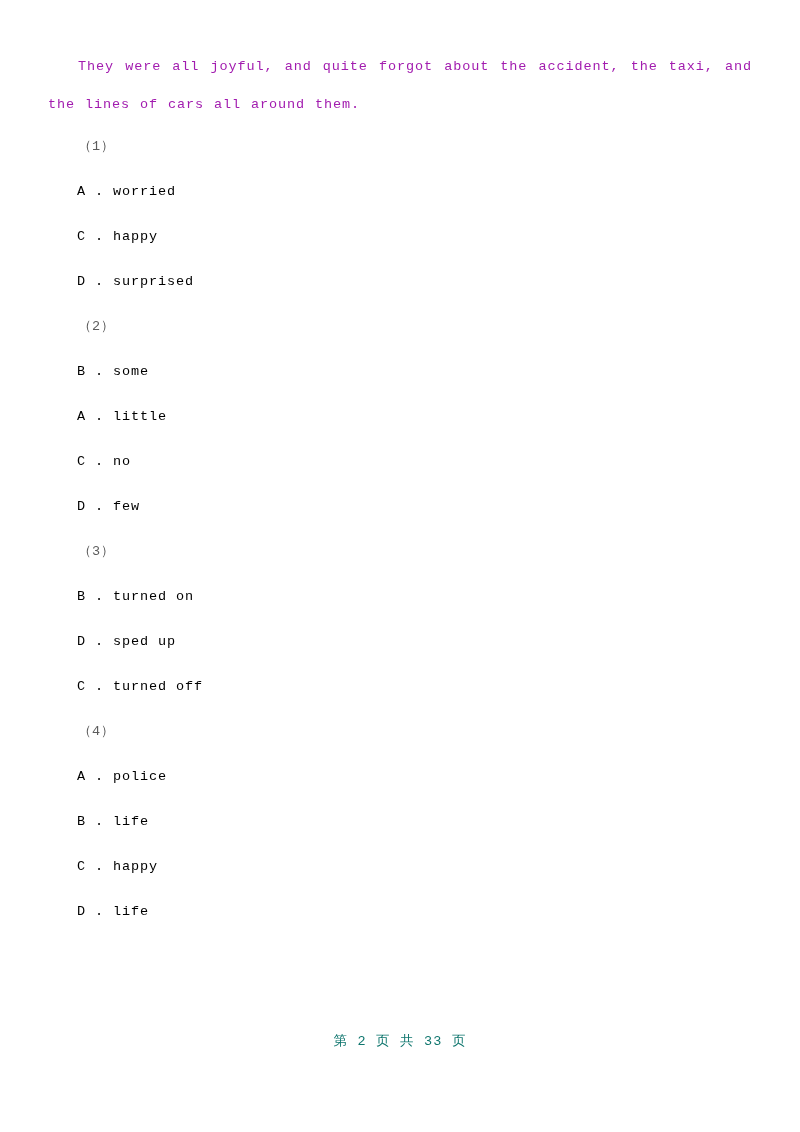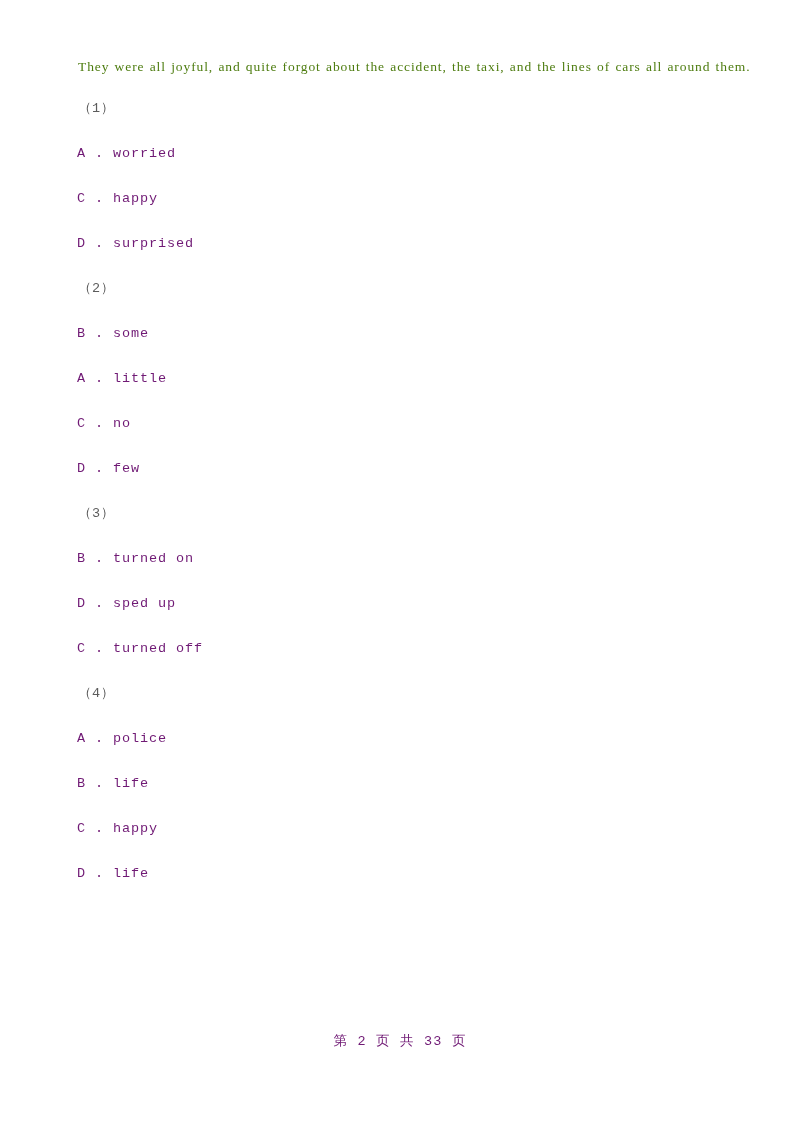--- a/index.html
+++ b/index.html
@@ -21,61 +21,60 @@
   }
   .content {
     position: absolute;
     left: 48px;
     top: 0;
     width: 704px;
   }
   .passage {
     font-size: 13.5px;
     line-height: 38px;
-    color: #4d7c0f;
+    color: #a21caf;
     text-align: justify;
     text-justify: inter-word;
     letter-spacing: 0.9px;
     margin: 0;
     padding-top: 48px;
     text-indent: 30px;
     word-spacing: 1px;
-    font-family: Liberation Serif, serif;
   }
   .qblock {
     margin: 0;
     padding: 0;
   }
   .qmarker {
     font-size: 13.5px;
     line-height: 45px;
     height: 45px;
     color: #5c5c5c;
     letter-spacing: 0.6px;
     padding-left: 30px;
     white-space: pre;
   }
   .option {
     font-size: 13.5px;
     line-height: 45px;
     height: 45px;
-    color: #701a75;
+    color: #000000;
     letter-spacing: 0.9px;
     padding-left: 29px;
     white-space: pre;
   }
   .footer {
     position: absolute;
     left: 0;
     top: 1031px;
     width: 800px;
     text-align: center;
     font-size: 13.5px;
     line-height: 22px;
-    color: #701a75;
+    color: #0f766e;
     letter-spacing: 1.2px;
     white-space: pre;
   }
 </style>
 </head>
 <body>
 
 <div class="page">
 
   <div class="content">

